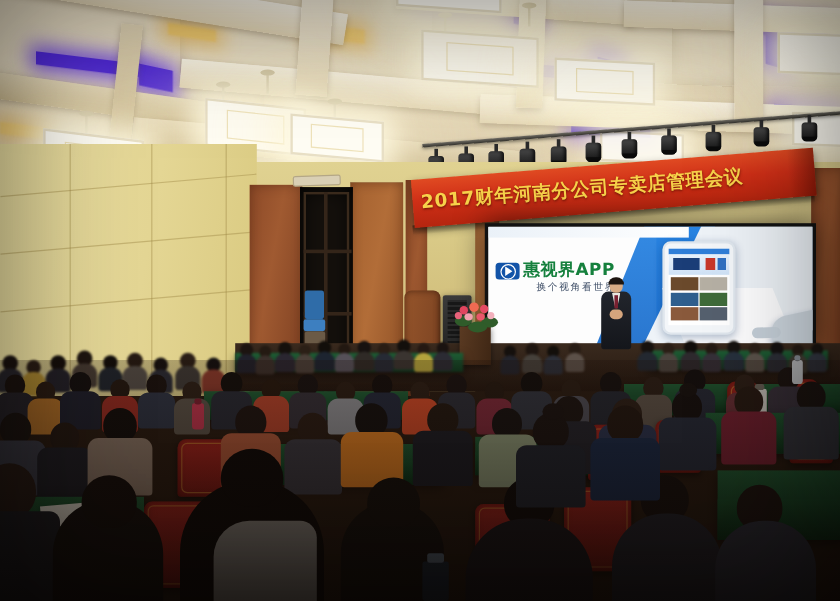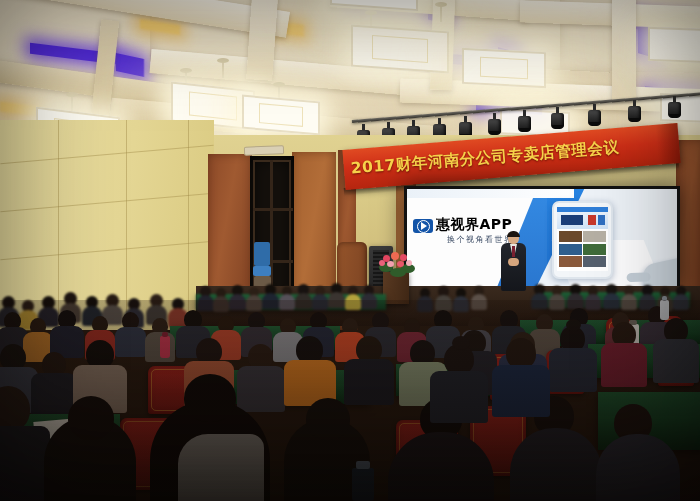--- a/index.html
+++ b/index.html
@@ -92,21 +92,21 @@
   .scr-leftwhite{position:absolute;left:0;top:0;width:56%;height:100%;background:#fdfdfd;}
   .scr-diag{position:absolute;left:40%;top:-10%;width:22%;height:130%;
     background:linear-gradient(180deg,#2a86e4,#1d6cc9);transform:skewX(-22deg);opacity:.95;}
 
   .logo-badge{position:absolute;left:6px;top:30px;width:20px;height:14px;border-radius:3px;
     background:#1354a8;display:flex;align-items:center;justify-content:center;}
   .logo-badge .tri{width:0;height:0;border-left:6px solid #fff;
     border-top:4px solid transparent;border-bottom:4px solid transparent;margin-left:2px;}
   .logo-badge .ring{position:absolute;width:11px;height:11px;border-radius:50%;
     border:1.5px solid #fff;}
-  .brand{position:absolute;left:29px;top:27px;color:#000000;font-weight:700;
+  .brand{position:absolute;left:29px;top:27px;color:#15803d;font-weight:700;
     font-size:14px;letter-spacing:.5px;white-space:nowrap;
     font-family:"DejaVu Sans","Liberation Sans",sans-serif;}
   .tagline{position:absolute;left:40px;top:45px;color:#3a4a63;font-size:8px;
     letter-spacing:1.5px;white-space:nowrap;filter:blur(.35px);
     font-family:"DejaVu Sans","Liberation Sans",sans-serif;}
 
   .tablet{position:absolute;left:145px;top:12px;width:57px;height:74px;border-radius:7px;
     background:#f3f6f9;border:2px solid #dfe6ed;box-shadow:0 2px 7px rgba(0,40,90,.3);}
   .tab-scr{position:absolute;inset:4px 3px 6px 3px;background:#ffffff;overflow:hidden;}
   .tab-bar{height:5px;background:#2f7ed8;}

